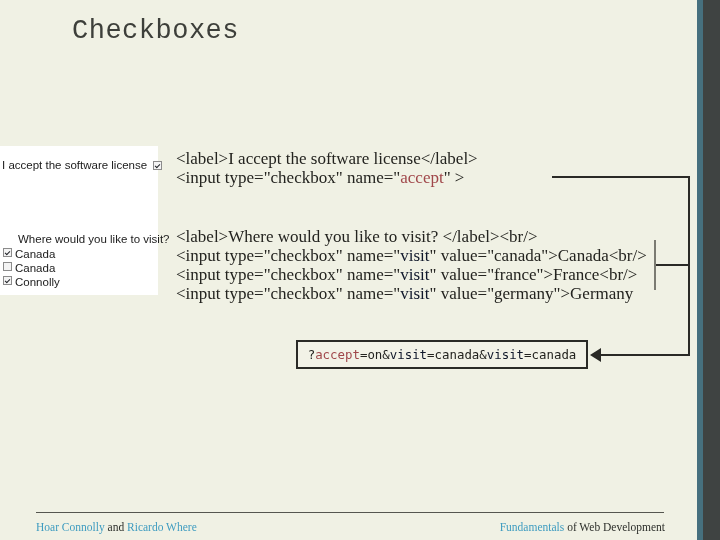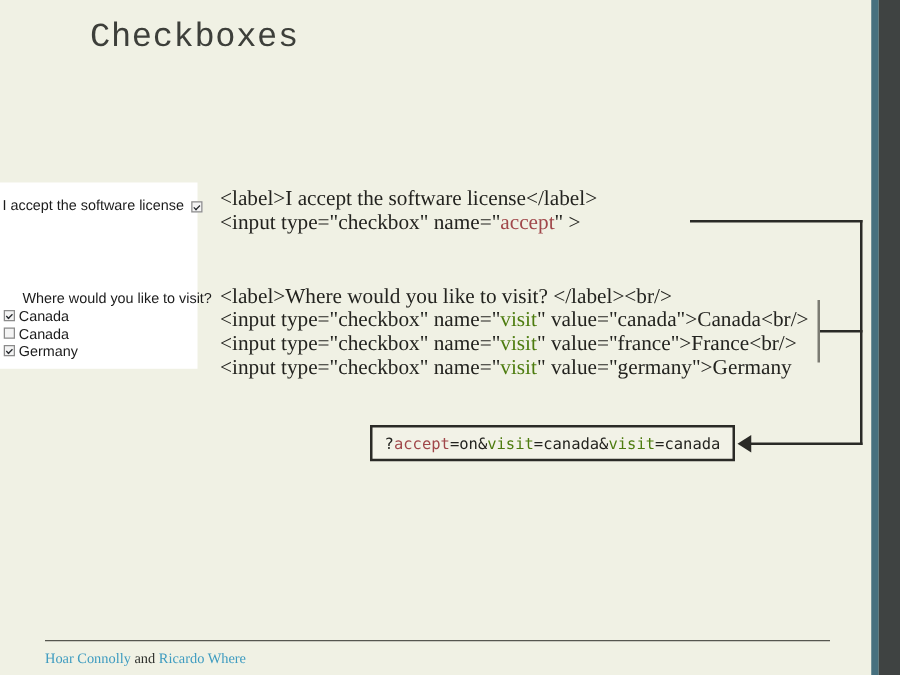--- a/index.html
+++ b/index.html
@@ -119,21 +119,21 @@
     font-family: Liberation Serif, serif;
     font-size: 17px;
     line-height: 19px;
     color: #23231f;
     white-space: pre;
     letter-spacing: 0px;
   }
   .code-a { left: 176px; top: 149px; }
   .code-b { left: 176px; top: 227px; }
   .kw-red   { color: #a0474a; }
-  .kw-green { color: #4d7c0f; }
+  .kw-green { color: #0f172a; }
 
   
   .query-box {
     position: absolute;
     left: 296px;
     top: 340px;
     width: 292px;
     height: 29px;
     border: 2px solid #2a2a26;
     background: #f2f2e7;
@@ -227,21 +227,21 @@
       <div class="visit-item">
         <span class="cb checked"></span>
         <span>Canada</span>
       </div>
       <div class="visit-item">
         <span class="cb"></span>
         <span>Canada</span>
       </div>
       <div class="visit-item">
         <span class="cb checked"></span>
-        <span>Germany</span>
+        <span>Connolly</span>
       </div>
     </div>
 
   </div>
 
   <div class="code code-a"><span>&lt;label&gt;I accept the software license&lt;/label&gt;</span>
 <span>&lt;input type="checkbox" name="</span><span class="kw-red">accept</span><span>" &gt;</span></div>
 
   <div class="code code-b"><span>&lt;label&gt;Where would you like to visit? &lt;/label&gt;&lt;br/&gt;</span>
 <span>&lt;input type="checkbox" name="</span><span class="kw-green">visit</span><span>" value="canada"&gt;Canada&lt;br/&gt;</span>
@@ -252,14 +252,15 @@
   <div class="ln ln-top-h"></div>
   <div class="ln ln-mid-h"></div>
   <div class="ln ln-v"></div>
   <div class="ln ln-bot-h"></div>
   <div class="arrow-left"></div>
 
   <div class="query-box"><span>?</span><span class="kw-red">accept</span><span>=on&amp;</span><span class="kw-green">visit</span><span>=canada&amp;</span><span class="kw-green">visit</span><span>=canada</span></div>
 
   <div class="footer-rule"></div>
   <div class="footer-left"><span class="teal">Hoar Connolly</span><span> and </span><span class="teal">Ricardo Where</span></div>
+  <div class="footer-right"><span class="teal">Fundamentals</span><span> of Web Development</span></div>
 
 </div>
 
 </body></html>

